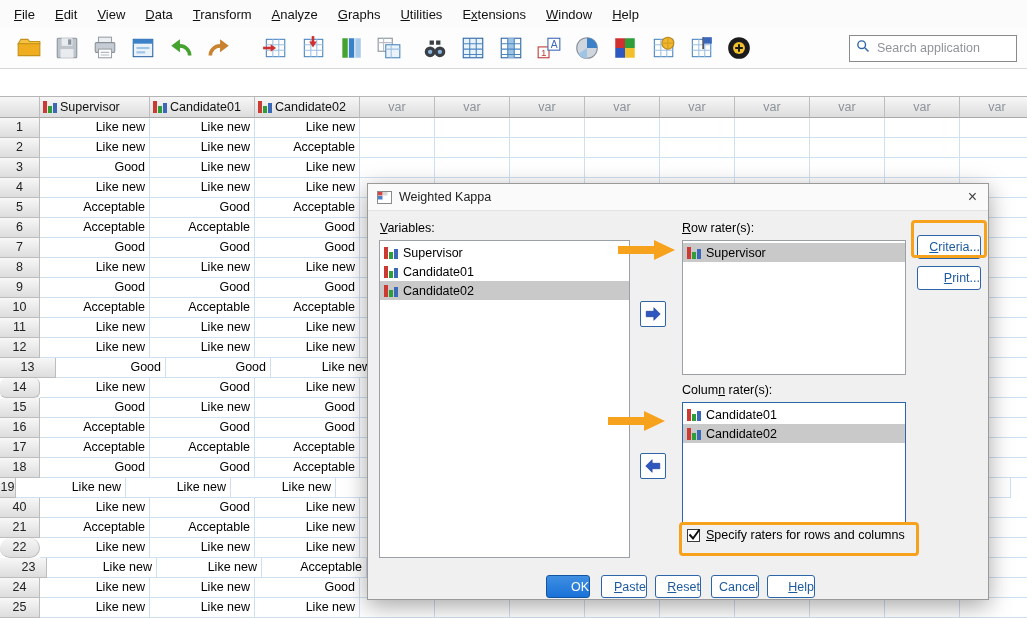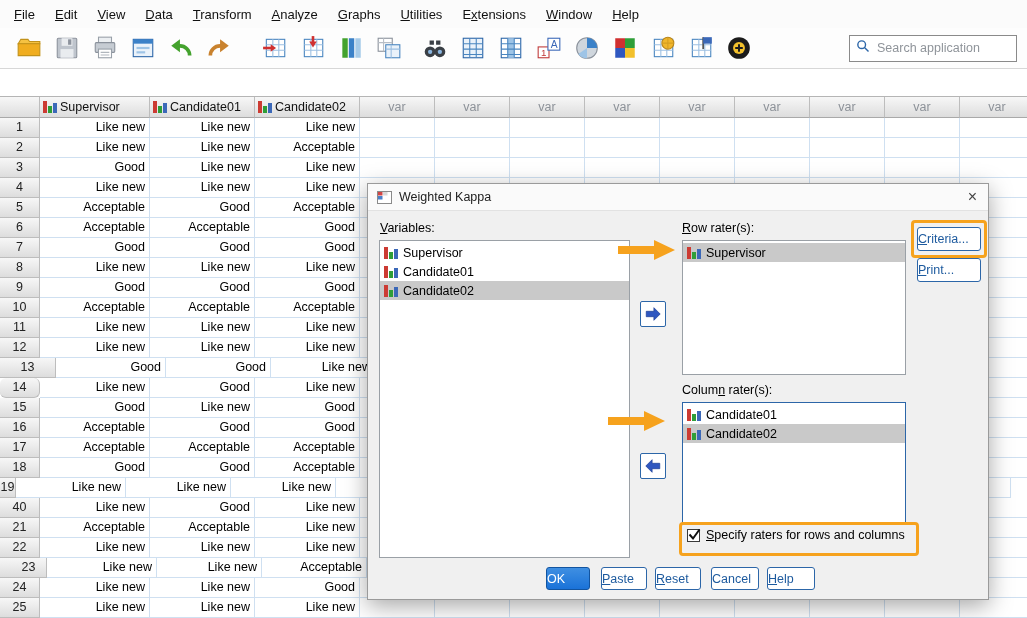--- a/index.html
+++ b/index.html
@@ -77,21 +77,21 @@
   .movebtn{position:absolute;width:26px;height:26px;background:#fff;box-sizing:border-box;
            border:1px solid var(--button-border-blue,#2c66a8);border-radius:2px;
            display:flex;align-items:center;justify-content:center;}
   .movebtn svg{width:18px;height:18px;}
   #btn-move-right{left:272px;top:90px;}
   #btn-move-left{left:272px;top:242px;}
 
   .dlg-btn{position:absolute;height:23px;box-sizing:border-box;
            border:1px solid var(--button-border-blue,#2c66a8);border-radius:3px;background:#fff;
            color:#1d5a9e;font-size:12.5px;font-family:"Liberation Sans",sans-serif;
-           text-align:left;padding:0;line-height:20px;cursor:default;}
+           text-align:right;padding:0;line-height:20px;cursor:default;margin-top:8px;}
   .dlg-btn.primary{background:linear-gradient(#3f8fe2,var(--primary-blue,#1a72d8));
                    color:#fff;border-color:#1254a0;}
   #btn-criteria{left:549px;top:16px;width:64px;height:24px;}
   #btn-print{left:549px;top:47px;width:64px;height:24px;}
   #btnrow{position:absolute;left:0;top:0;width:100%;height:100%;}
 
   .cbrow{position:absolute;left:319px;top:317px;display:flex;align-items:center;gap:6px;}
   .cbx{width:13px;height:13px;background:#fff;border:1px solid #3a3a3a;box-sizing:border-box;
        position:relative;flex:none;}
   .cbx svg{position:absolute;left:-1px;top:-3px;width:15px;height:15px;}
@@ -627,21 +627,21 @@
         <div class="cell vcell" style="width: 75px;"></div>
         <div class="cell vcell" style="width: 75px;"></div>
         <div class="cell vcell" style="width: 75px;"></div>
         <div class="cell vcell" style="width: 75px;"></div>
         <div class="cell vcell" style="width: 75px;"></div>
         <div class="cell vcell" style="width: 75px;"></div>
         <div class="cell vcell" style="width: 75px;"></div>
         <div class="cell vcell" style="width: 75px;"></div>
       </div>
       <div class="grow">
-        <div class="cell numcell" style="width: 40px;">22</div>
+        <div class="cell numcell" style="width: 40px; border-radius: 10px;">22</div>
         <div class="cell dcell" style="width: 110px;">Like new</div>
         <div class="cell dcell" style="width: 105px;">Like new</div>
         <div class="cell dcell" style="width: 105px;">Like new</div>
         <div class="cell vcell" style="width: 75px;"></div>
         <div class="cell vcell" style="width: 75px;"></div>
         <div class="cell vcell" style="width: 75px;"></div>
         <div class="cell vcell" style="width: 75px;"></div>
         <div class="cell vcell" style="width: 75px;"></div>
         <div class="cell vcell" style="width: 75px;"></div>
         <div class="cell vcell" style="width: 75px;"></div>

